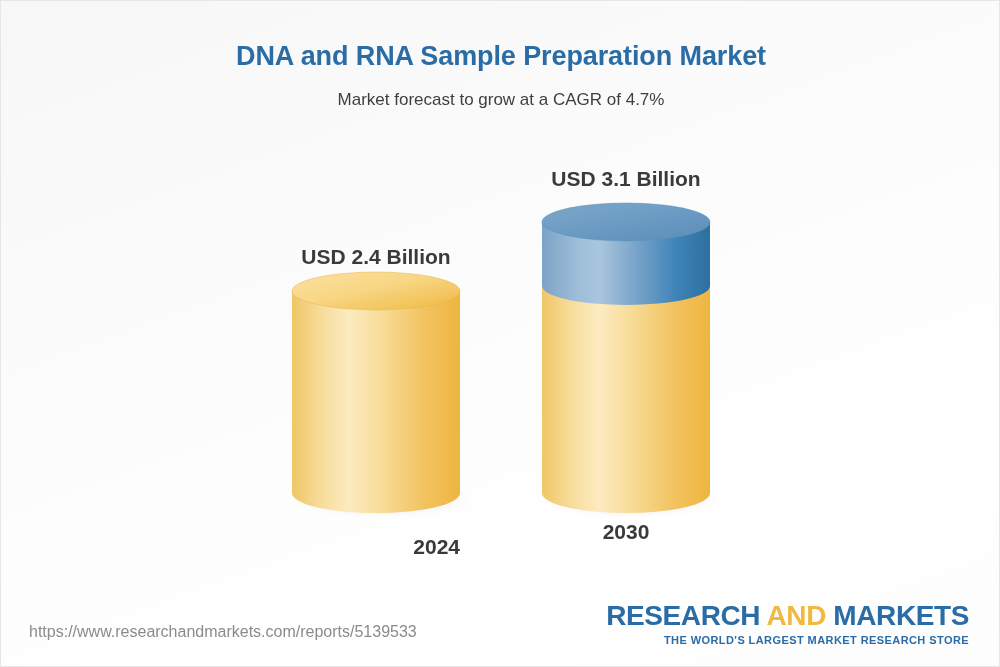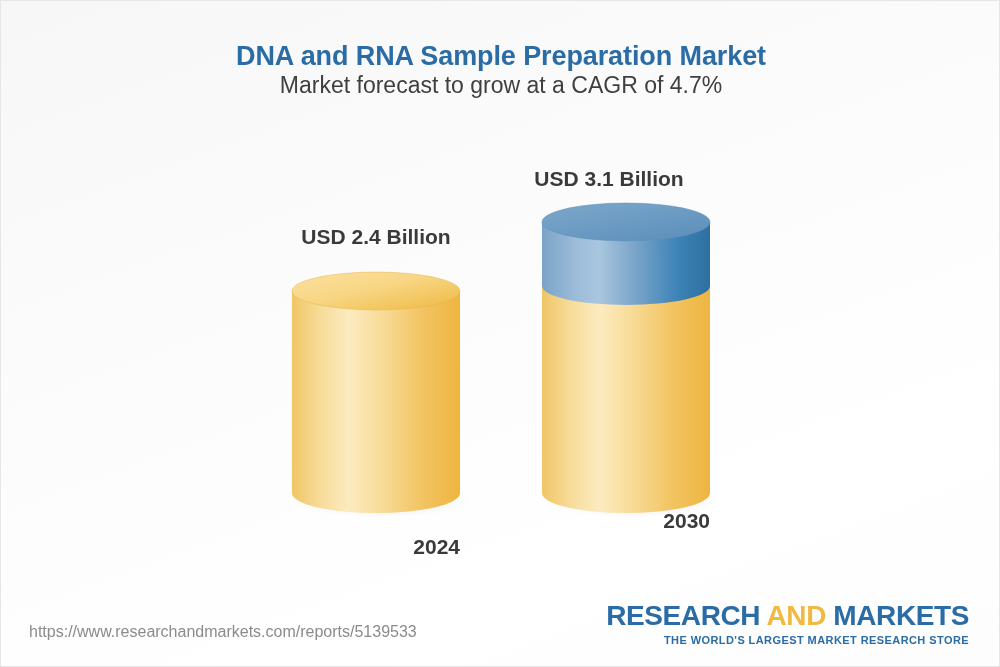--- a/index.html
+++ b/index.html
@@ -32,25 +32,25 @@
     width: 1000px;
     text-align: center;
     font-size: 27px;
     font-weight: bold;
     color: #2a6ca6;
     letter-spacing: -0.1px;
     white-space: nowrap;
   }
   .subtitle {
     position: absolute;
-    top: 71px;
+    top: 89px;
     left: 0;
     width: 1000px;
     text-align: center;
-    font-size: 23px;
+    font-size: 17px;
     font-weight: normal;
     color: #3f3f3f;
     white-space: nowrap;
   }
 
   
   .plot {
     position: absolute;
     left: 0;
     top: 0;
@@ -145,21 +145,21 @@
 
         <ellipse cx="90" cy="228" rx="92" ry="17" fill="url(#g-shadow)"></ellipse>
 
         <path d="M0,18 L0,220 A84,20 0 0 0 168,220 L168,18 Z" fill="url(#g-yellow-body)"></path>
 
         <ellipse cx="84" cy="18" rx="84" ry="19" fill="url(#g-yellow-top)"></ellipse>
         <ellipse cx="84" cy="18" rx="84" ry="19" fill="none" stroke="#e8b24a" stroke-opacity="0.45" stroke-width="1"></ellipse>
       </svg>
     </div>
 
-    <div class="value-label" style="left:291px; top:224px; width:168px;">USD 2.4 Billion</div>
+    <div class="value-label" style="left:291px; top:244px; width:168px;">USD 2.4 Billion</div>
 
     <div class="year-label" style="left:291px; top:534px; width:168px;text-align:right;">2024</div>
 
     <div class="cyl-group" style="left:541px; top:202px; width:168px; height:308px;">
       <svg width="168" height="316" viewBox="0 0 168 316" style="display:block; overflow:visible;">
         <defs>
           <linearGradient id="g-blue-body" x1="0" y1="0" x2="1" y2="0">
             <stop offset="0%" stop-color="#7ba3c6"></stop>
             <stop offset="20%" stop-color="#9cbcd8"></stop>
             <stop offset="34%" stop-color="#a9c6de"></stop>
@@ -199,23 +199,23 @@
 
         <ellipse cx="84" cy="83" rx="84" ry="19" fill="url(#g-yellow-seam)"></ellipse>
 
         <path d="M0,19 L0,83 A84,19 0 0 0 168,83 L168,19 Z" fill="url(#g-blue-body)"></path>
 
         <ellipse cx="84" cy="19" rx="84" ry="19" fill="url(#g-blue-top)"></ellipse>
         <ellipse cx="84" cy="19" rx="84" ry="19" fill="none" stroke="#5c8fba" stroke-opacity="0.5" stroke-width="1"></ellipse>
       </svg>
     </div>
 
-    <div class="value-label" style="left:524px; top:166px; width:168px;">USD 3.1 Billion</div>
-
-    <div class="year-label" style="left:541px; top:508px; width:168px;text-align:right;">2030</div>
+    <div class="value-label" style="left:541px; top:166px; width:168px;">USD 3.1 Billion</div>
+
+    <div class="year-label" style="left:541px; top:519px; width:168px;">2030</div>
 
   </div>
 
   <a class="footer-url" href="#" style="text-decoration:none; color:#8b8b8b;">https://www.researchandmarkets.com/reports/5139533</a>
 
   <div class="logo">
     <div class="logo-main">
       <span>RESEARCH</span><span> </span><span class="logo-and">AND</span><span> </span><span>MARKETS</span>
     </div>
     <div class="logo-tag">THE WORLD'S LARGEST MARKET RESEARCH STORE</div>

